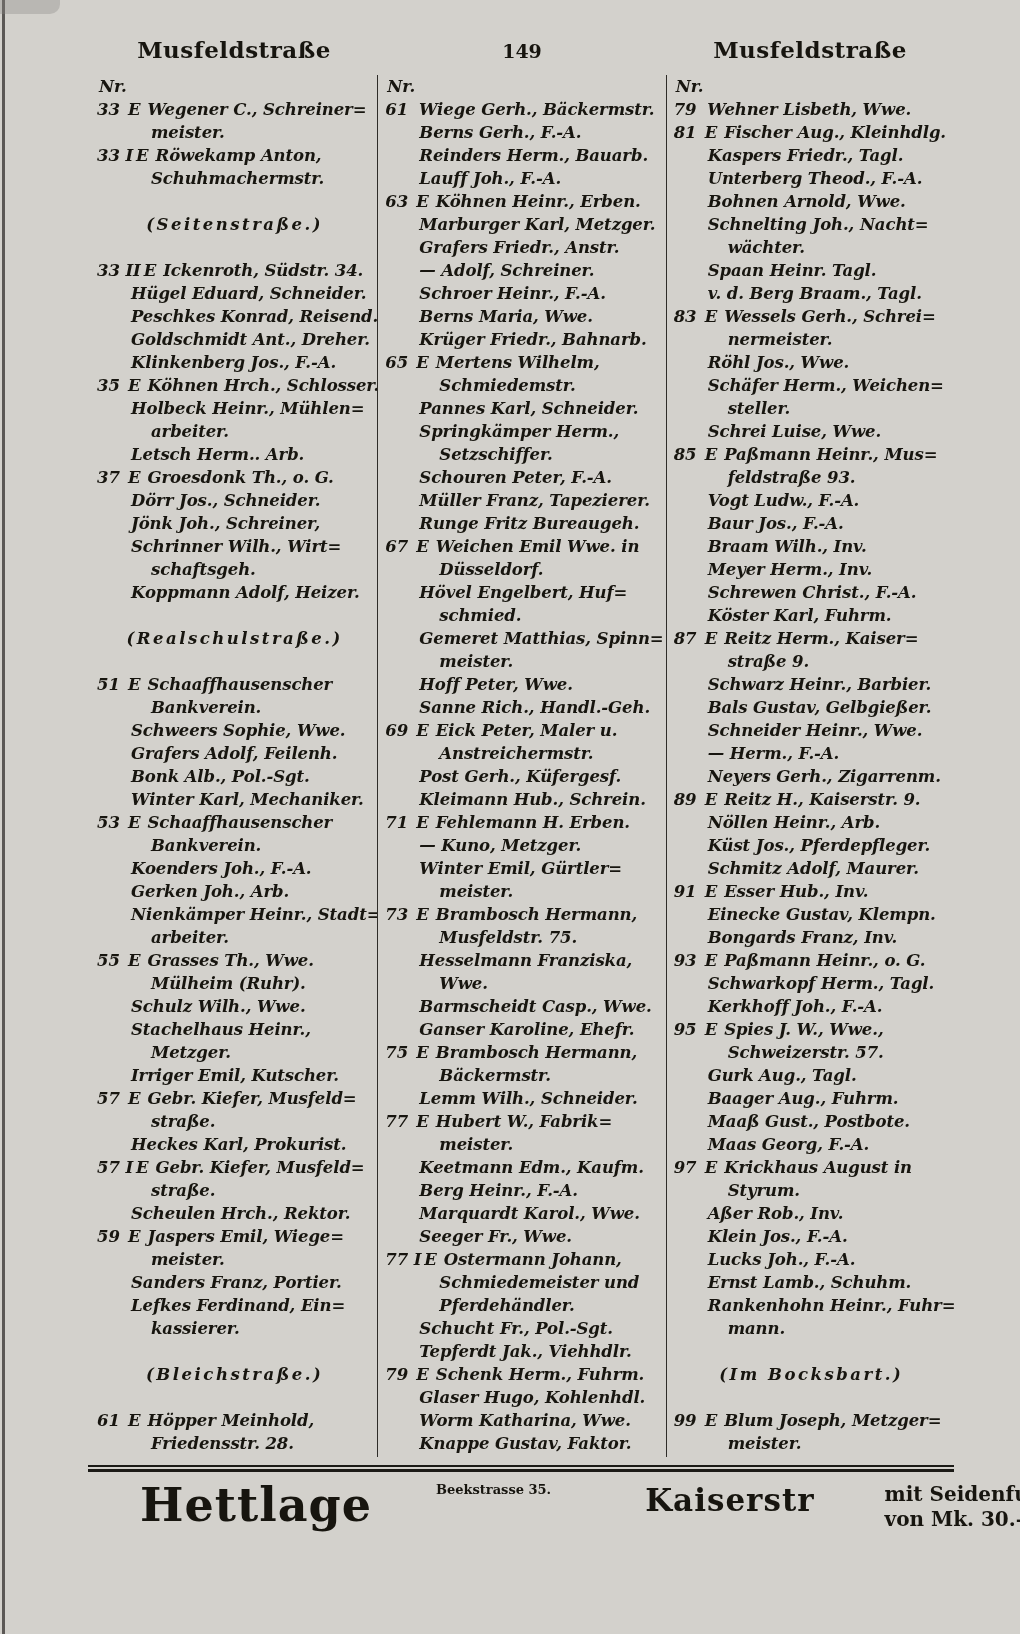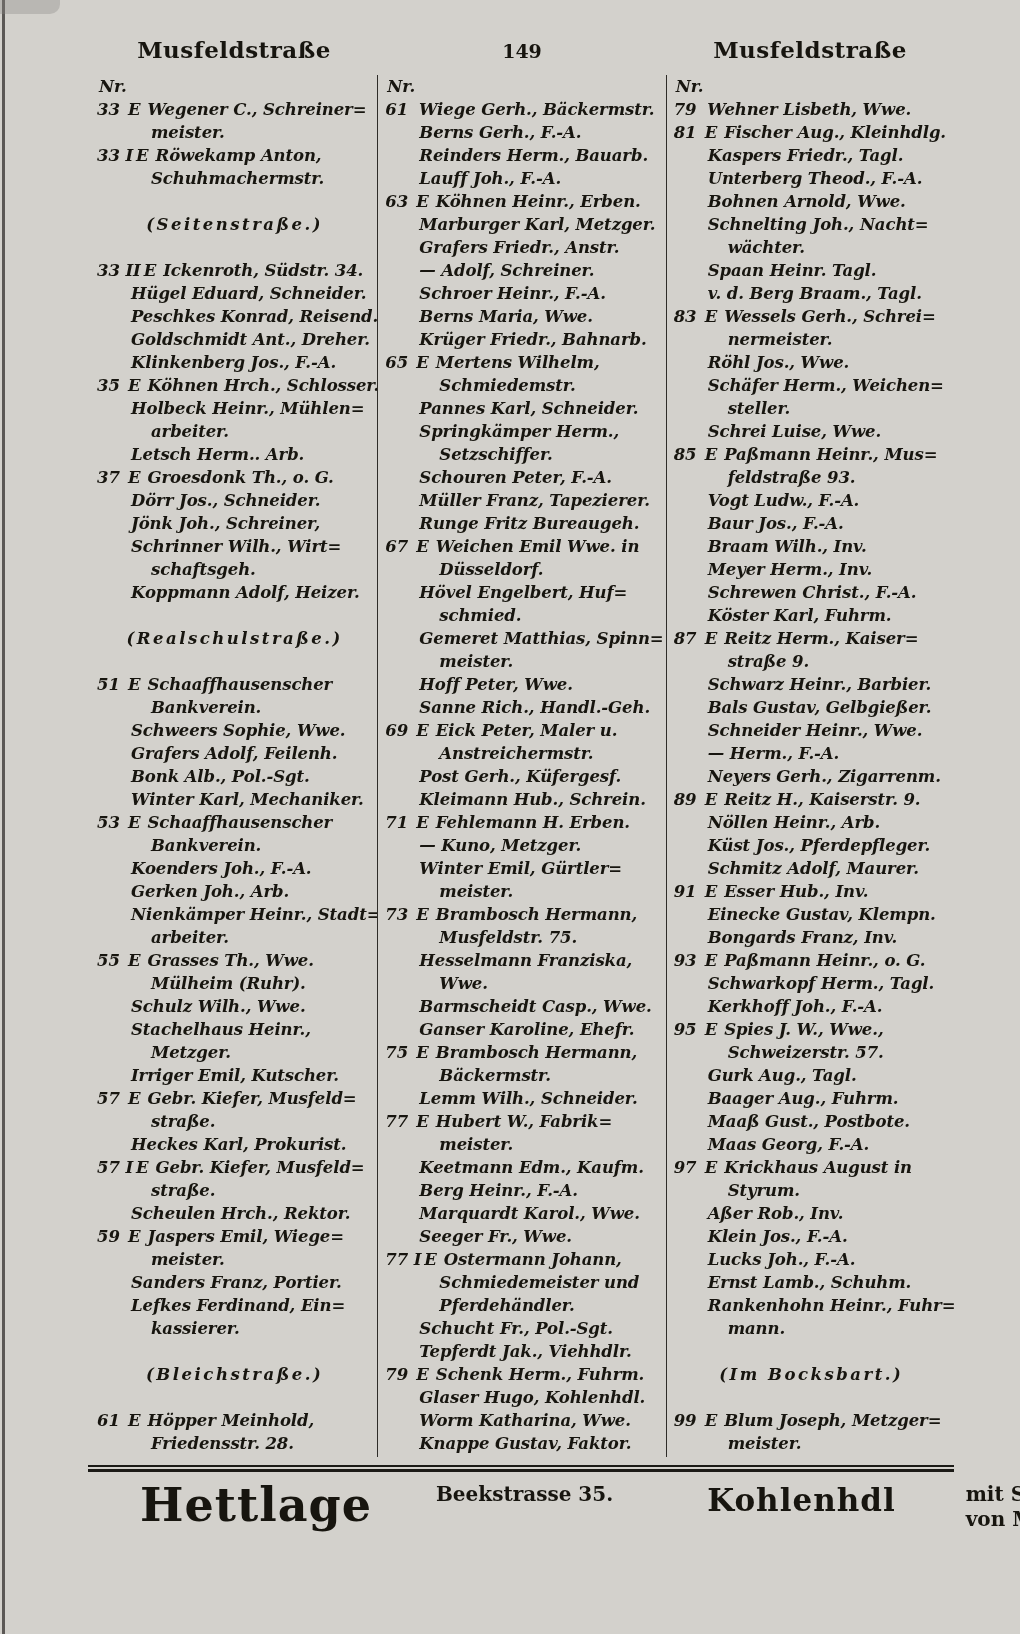--- a/index.html
+++ b/index.html
@@ -52,21 +52,21 @@
   }
   .footer-ad {
     display:flex; align-items:flex-start;
     padding:10px 56px 0 140px;
     gap:48px;
   }
   .ad-brand {
     font-weight:700; font-size:46px; letter-spacing:1px; line-height:1;
   }
   .ad-address {
-    font-weight:700; font-size:20px; margin-left:16px; white-space:nowrap;
+    font-weight:700; font-size:13px; margin-left:16px; white-space:nowrap;
   }
   .ad-product {
     font-weight:700; font-size:31px; letter-spacing:1px; margin-left:46px; white-space:nowrap;
   }
   .ad-detail {
     margin-left:22px; font-weight:700; font-size:20px; line-height:25px; white-space:nowrap;
   }
 </style>
 </head>
 <body>
@@ -272,19 +272,19 @@
         </div>
     </div>
 
   </div>
 
   <div class="bottom-rule"></div>
 
   <div class="footer-ad">
     <div class="ad-brand">Hettlage</div>
     <div class="ad-address">Beekstrasse 35.</div>
-    <div class="ad-product">Kohlenhdl</div>
+    <div class="ad-product">Kaiserstr</div>
     <div class="ad-detail">
       <div>mit Seidenfutter,</div>
       <div>von Mk. 30.— bis 100.—</div>
     </div>
   </div>
 </div>
 
 </body></html>

